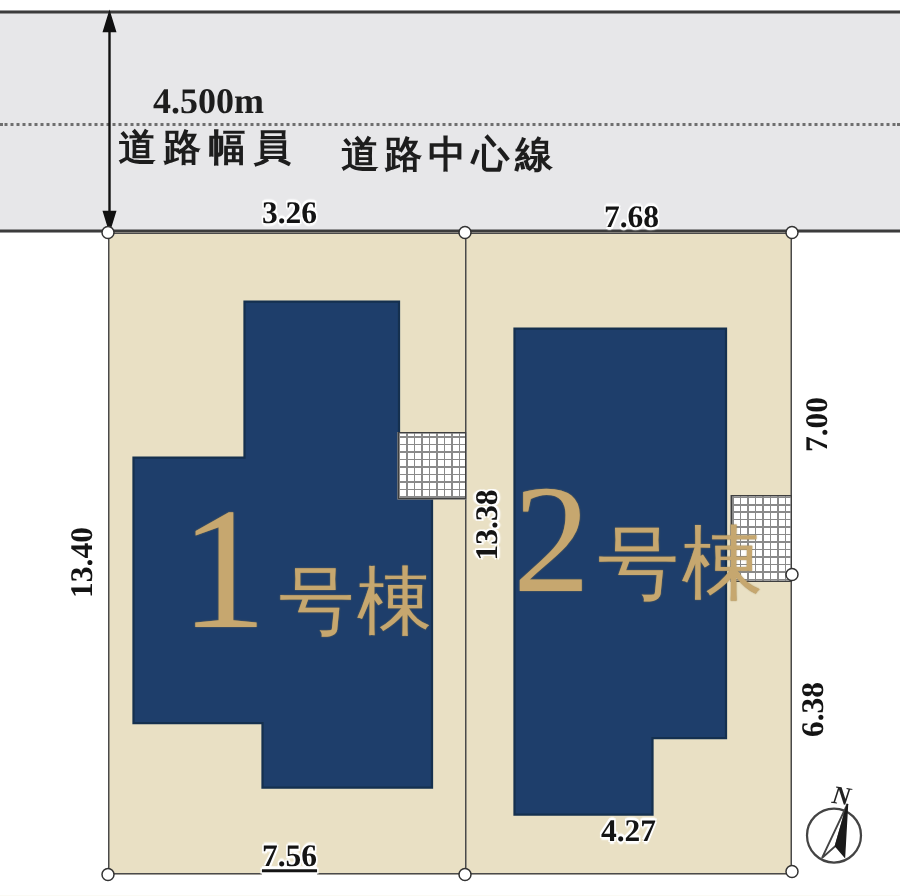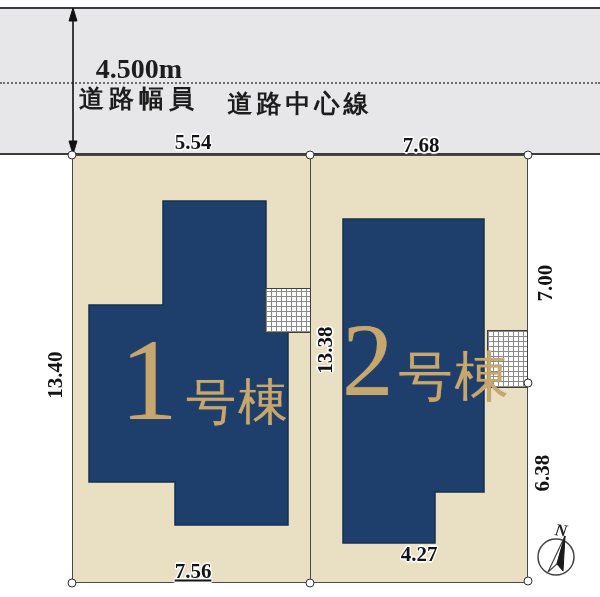--- a/index.html
+++ b/index.html
@@ -19,21 +19,21 @@
     box-sizing:border-box;
   }
   .centerline{
     position:absolute;left:0;top:82px;width:600px;height:0;
     border-top:2px dotted #6f6f6f;
   }
   .roadtext{
     position:absolute;color:#1d1d1d;font-weight:600;white-space:nowrap;
     transform:translate(-50%,-50%);
   }
-  .t-width   {left:139px;top:69px; font-size:28px;}
+  .t-width   {left:139px;top:69px; font-size:24px;}
   .t-law     {left:300px;top:67px; font-size:24px;letter-spacing:1px;}
   .t-caption {left:139px;top:98px; font-size:25px;letter-spacing:5px;}
   .t-center  {left:300px;top:103px;font-size:25px;letter-spacing:4px;}
   
   .lots{
     position:absolute;left:72px;top:155px;width:456px;height:428px;
     background:#e9e0c4;
     border:1px solid #4a4a4a;
     box-sizing:border-box;
   }
@@ -137,21 +137,21 @@
 
   <div class="blabel blabel1">
     <span class="num">1</span>
     <span class="kanji">号棟</span>
   </div>
   <div class="blabel blabel2">
     <span class="num">2</span>
     <span class="kanji">号棟</span>
   </div>
 
-  <div class="dim d-l1top halo">5.54</div>
+  <div class="dim d-l1top halo">3.26</div>
   <div class="dim d-l2top halo">7.68</div>
   <div class="dim vert d-left">13.40</div>
   <div class="dim vert d-mid halo">13.38</div>
   <div class="dim vert d-r-up">7.00</div>
   <div class="dim vert d-r-lo">6.38</div>
   <div class="dim d-l1bot halo">7.56</div>
   <div class="dim d-l2bot halo">4.27</div>
 
   <div class="north">N</div>
 

